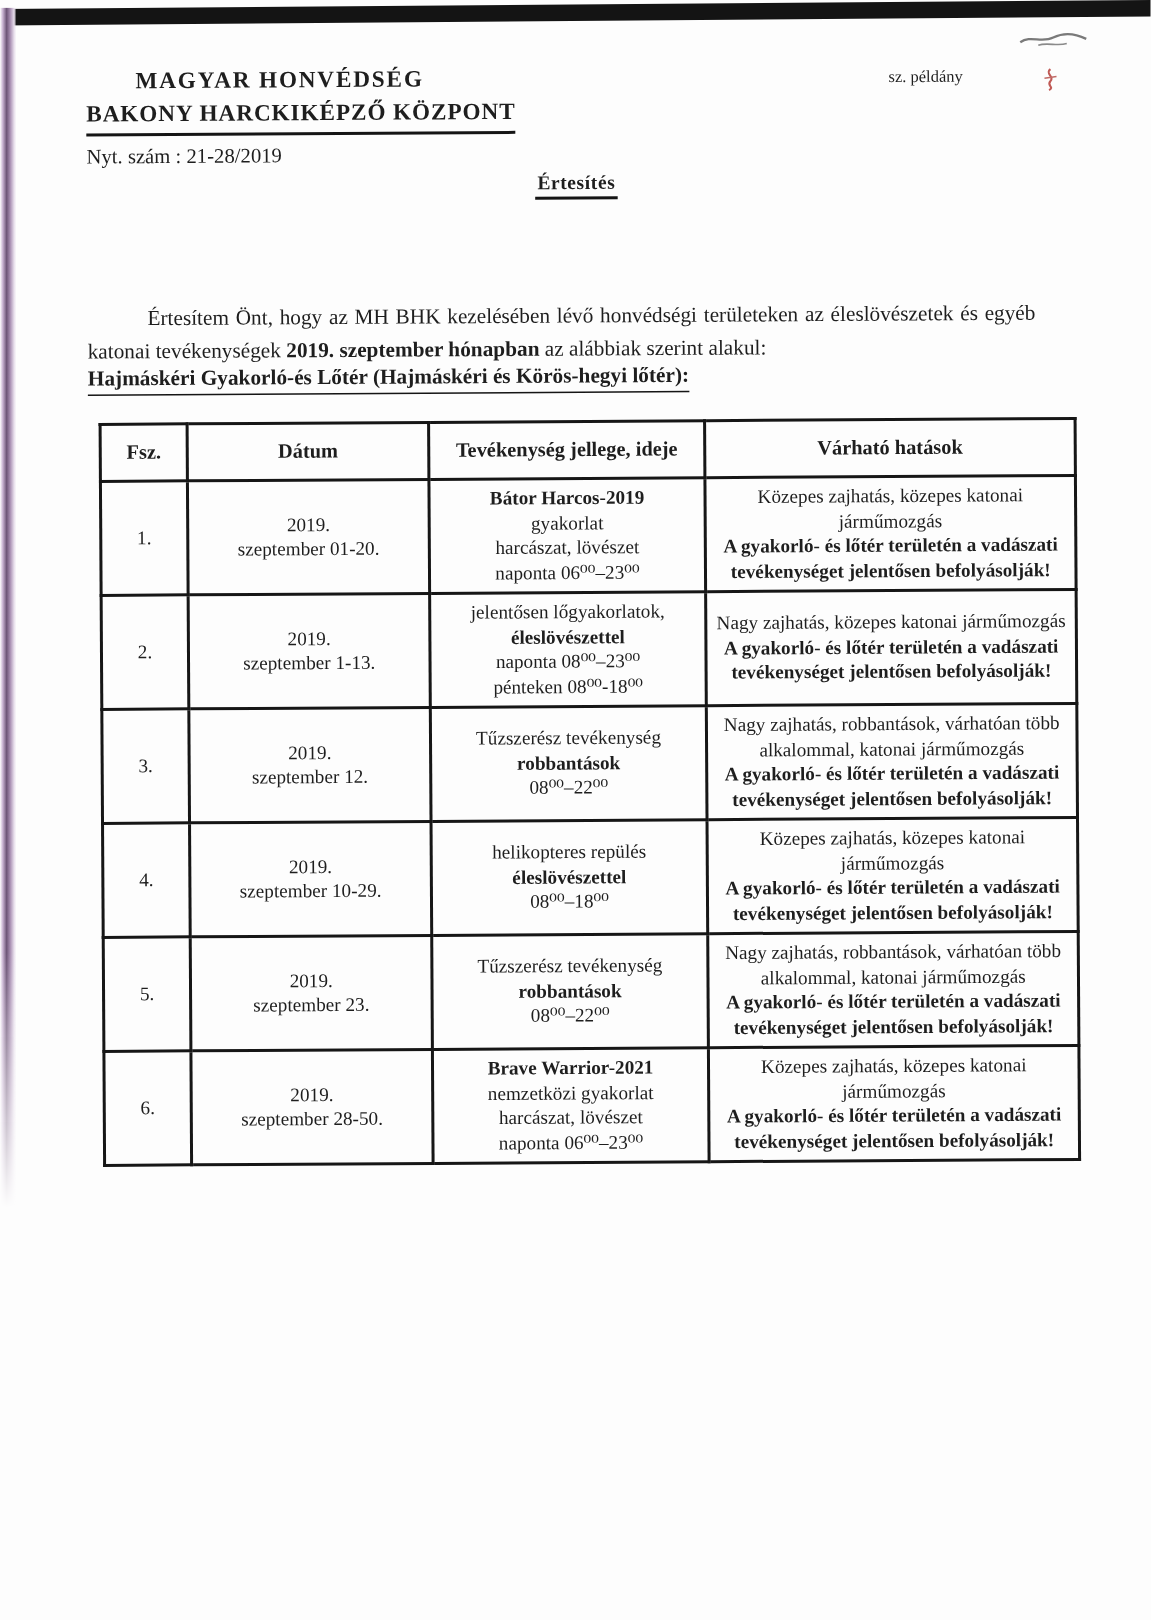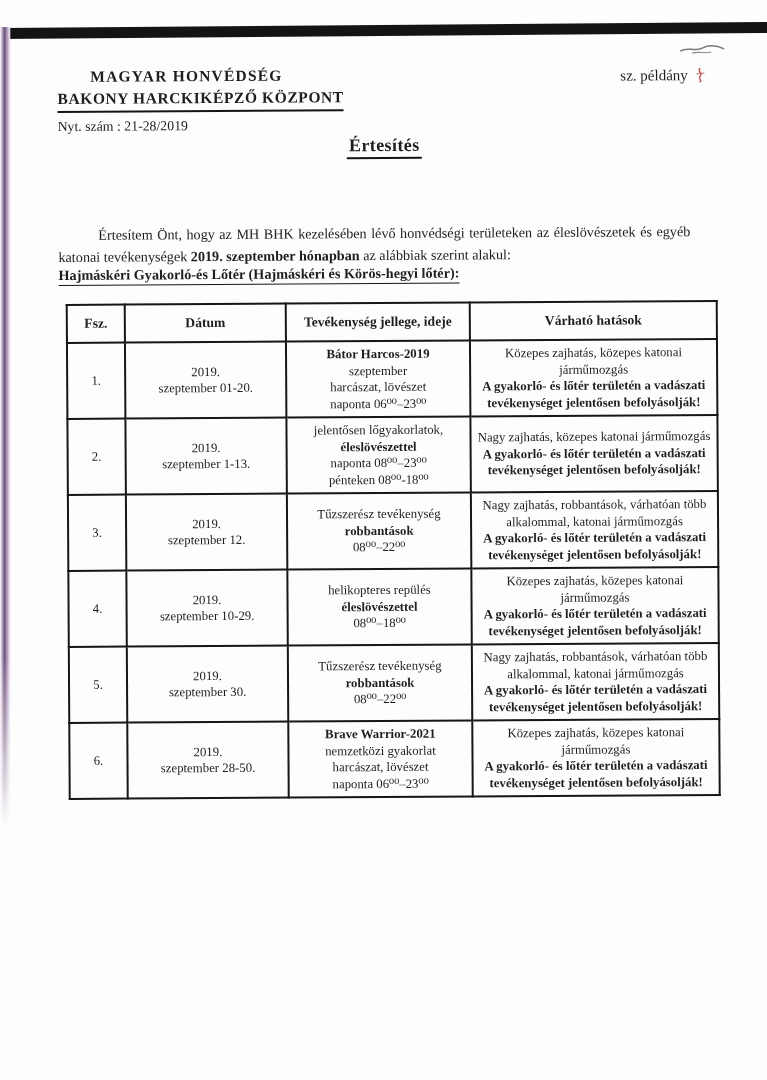--- a/index.html
+++ b/index.html
@@ -1,41 +1,41 @@
 <!DOCTYPE html>
 <html lang="hu"><head>
 <meta charset="utf-8">
 <style>
   html,body{margin:0;padding:0;}
   body{
     width:767px;height:1080px;overflow:hidden;position:relative;
     background:#fefefe;color:#1e1e1e;
     font-family:"Liberation Serif","DejaVu Serif",serif;
   }
-  .page{position:absolute;inset:0;background:#fdfdfd;margin-top:22px;}
+  .page{position:absolute;inset:0;background:#fdfdfd;}
   
   .scan-top{position:absolute;top:0;right:-4px;left:-6px;height:11px;background:#141414;
     transform:rotate(-0.45deg);transform-origin:100% 0;}
   .scan-left{position:absolute;left:0;top:5px;width:11px;height:808px;
     background:linear-gradient(to right,#ffffff 0%,#cbb6d4 16%,#6d5577 40%,#a88fb2 62%,#e9e0ed 86%,rgba(255,255,255,0) 100%);
     -webkit-mask-image:linear-gradient(to bottom,#000 0%,#000 78%,transparent 99%);
     mask-image:linear-gradient(to bottom,#000 0%,#000 78%,transparent 99%);}
   .content{position:absolute;inset:0;transform:rotate(-0.35deg);transform-origin:50% 0;}
   
   .org-block{position:absolute;left:57px;top:42px;line-height:22px;}
   .org-1{font-weight:bold;font-size:15.5px;letter-spacing:1.2px;margin-left:33px;}
   .org-2{font-weight:bold;font-size:15.5px;letter-spacing:.6px;display:inline-block;
     border-bottom:2.4px solid #151515;padding-bottom:1px;}
   .reg-no{font-size:13.8px;margin-top:3px;}
-  .copy-label{position:absolute;left:620px;top:47px;font-size:15px;text-align:center;}
+  .copy-label{position:absolute;left:592px;top:47px;font-size:11px;text-align:center;}
   .scribble-gray{position:absolute;left:678px;top:22px;}
   .scribble-red{position:absolute;left:692px;top:46px;}
   
   .title-wrap{position:absolute;top:113px;left:0;width:100%;text-align:center;}
-  .doc-title{display:inline-block;font-weight:bold;font-size:18px;letter-spacing:.4px;
+  .doc-title{display:inline-block;font-weight:bold;font-size:13px;letter-spacing:.4px;
     border-bottom:2px solid #151515;padding:0 2px 1px;}
   
   .intro{position:absolute;left:57px;top:186px;width:632px;font-size:14.2px;
     line-height:22px;text-align:justify;text-indent:40px;}
   .b{font-weight:bold;}
   
   .section-heading{position:absolute;left:57px;top:243px;font-size:14.2px;font-weight:bold;
     display:inline-block;border-bottom:1.8px solid #151515;padding-bottom:1px;}
   
   table.sched{position:absolute;left:64px;top:280px;width:618px;table-layout:fixed;
@@ -99,21 +99,21 @@
       </thead>
       <tbody id="sched-body">
           <tr>
             <td>1.</td>
             <td>
               <span class="ln">2019.</span>
               <span class="ln">szeptember 01-20.</span>
             </td>
             <td>
               <span class="ln b">Bátor Harcos-2019</span>
-              <span class="ln">szeptember</span>
+              <span class="ln">gyakorlat</span>
               <span class="ln">harcászat, lövészet</span>
               <span class="ln">naponta 06⁰⁰–23⁰⁰</span>
             </td>
             <td>
               <span class="ln">Közepes zajhatás, közepes katonai járműmozgás</span>
               <span class="ln b">A gyakorló- és lőtér területén a vadászati tevékenységet jelentősen befolyásolják!</span>
             </td>
           </tr>
           <tr>
             <td>2.</td>
@@ -161,21 +161,21 @@
             </td>
             <td>
               <span class="ln">Közepes zajhatás, közepes katonai járműmozgás</span>
               <span class="ln b">A gyakorló- és lőtér területén a vadászati tevékenységet jelentősen befolyásolják!</span>
             </td>
           </tr>
           <tr>
             <td>5.</td>
             <td>
               <span class="ln">2019.</span>
-              <span class="ln">szeptember 30.</span>
+              <span class="ln">szeptember 23.</span>
             </td>
             <td>
               <span class="ln">Tűzszerész tevékenység</span>
               <span class="ln b">robbantások</span>
               <span class="ln">08⁰⁰–22⁰⁰</span>
             </td>
             <td>
               <span class="ln">Nagy zajhatás, robbantások, várhatóan több alkalommal, katonai járműmozgás</span>
               <span class="ln b">A gyakorló- és lőtér területén a vadászati tevékenységet jelentősen befolyásolják!</span>
             </td>

